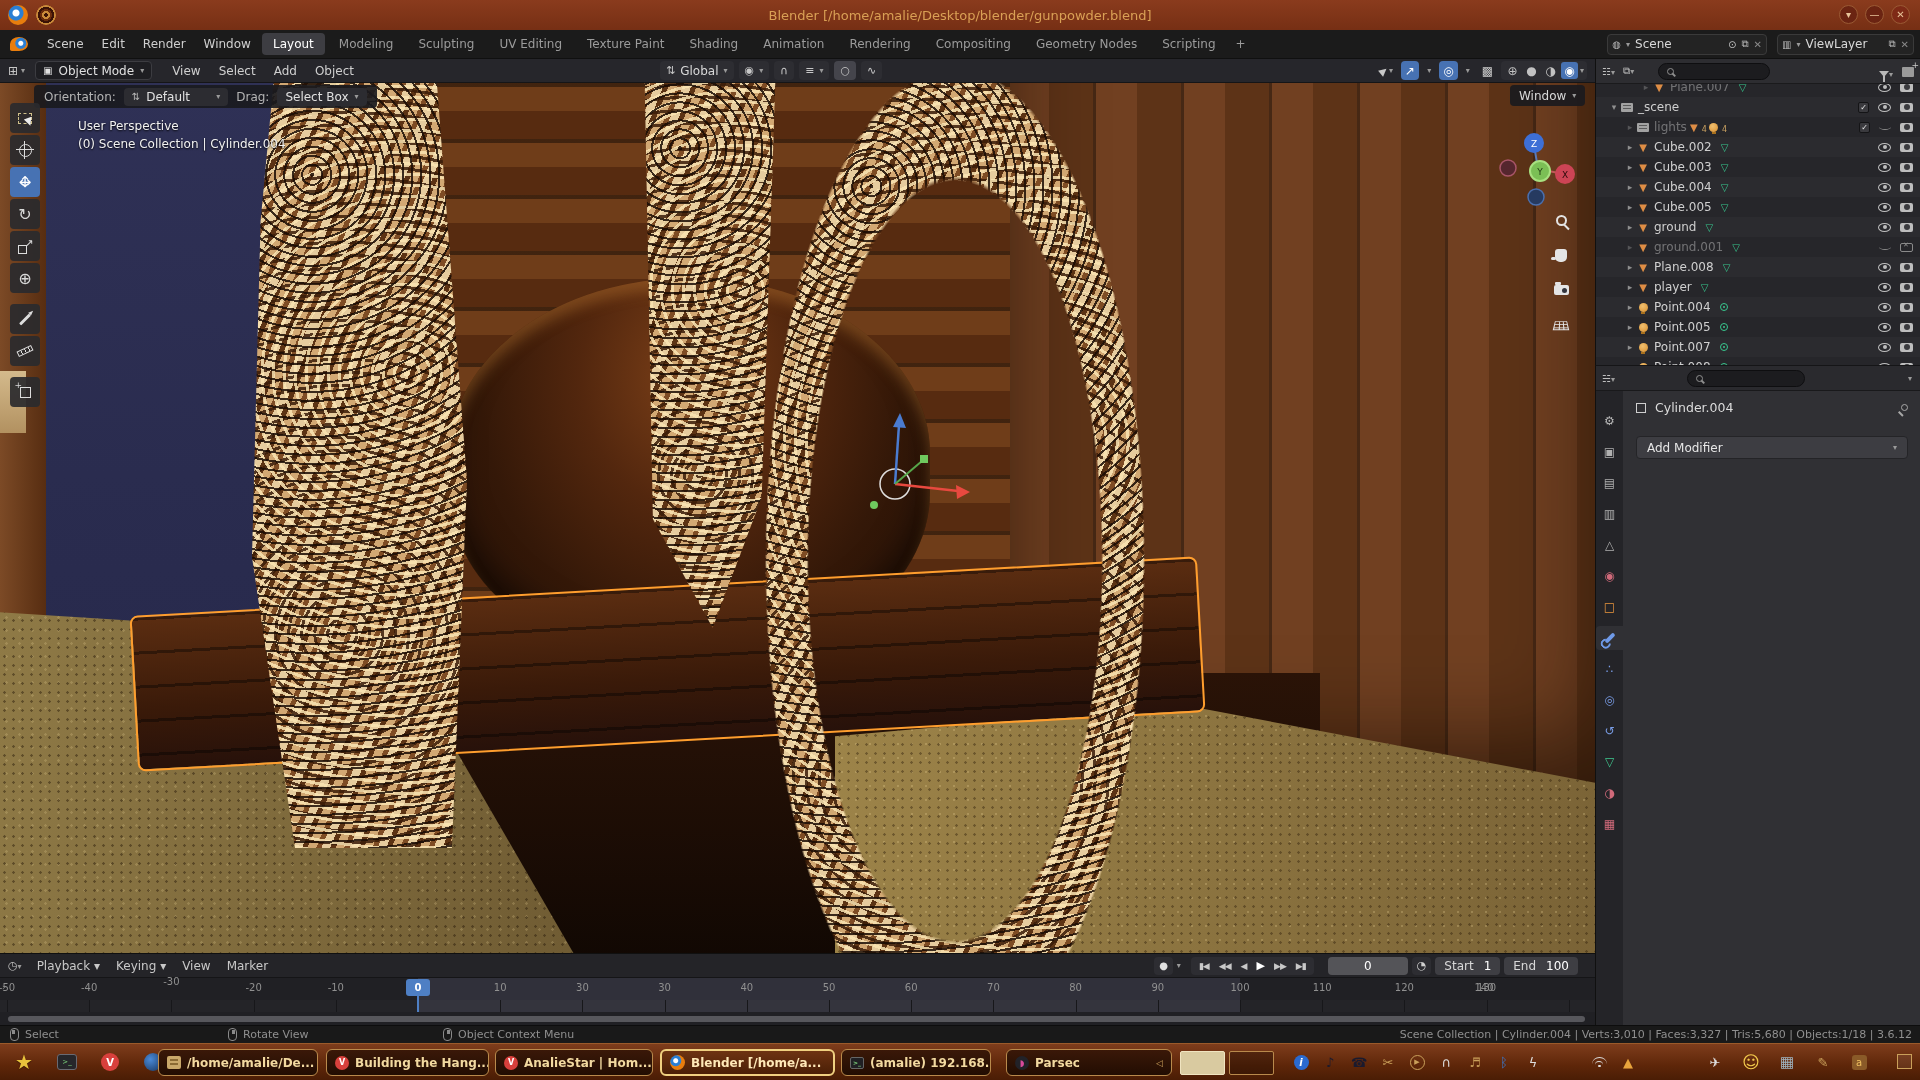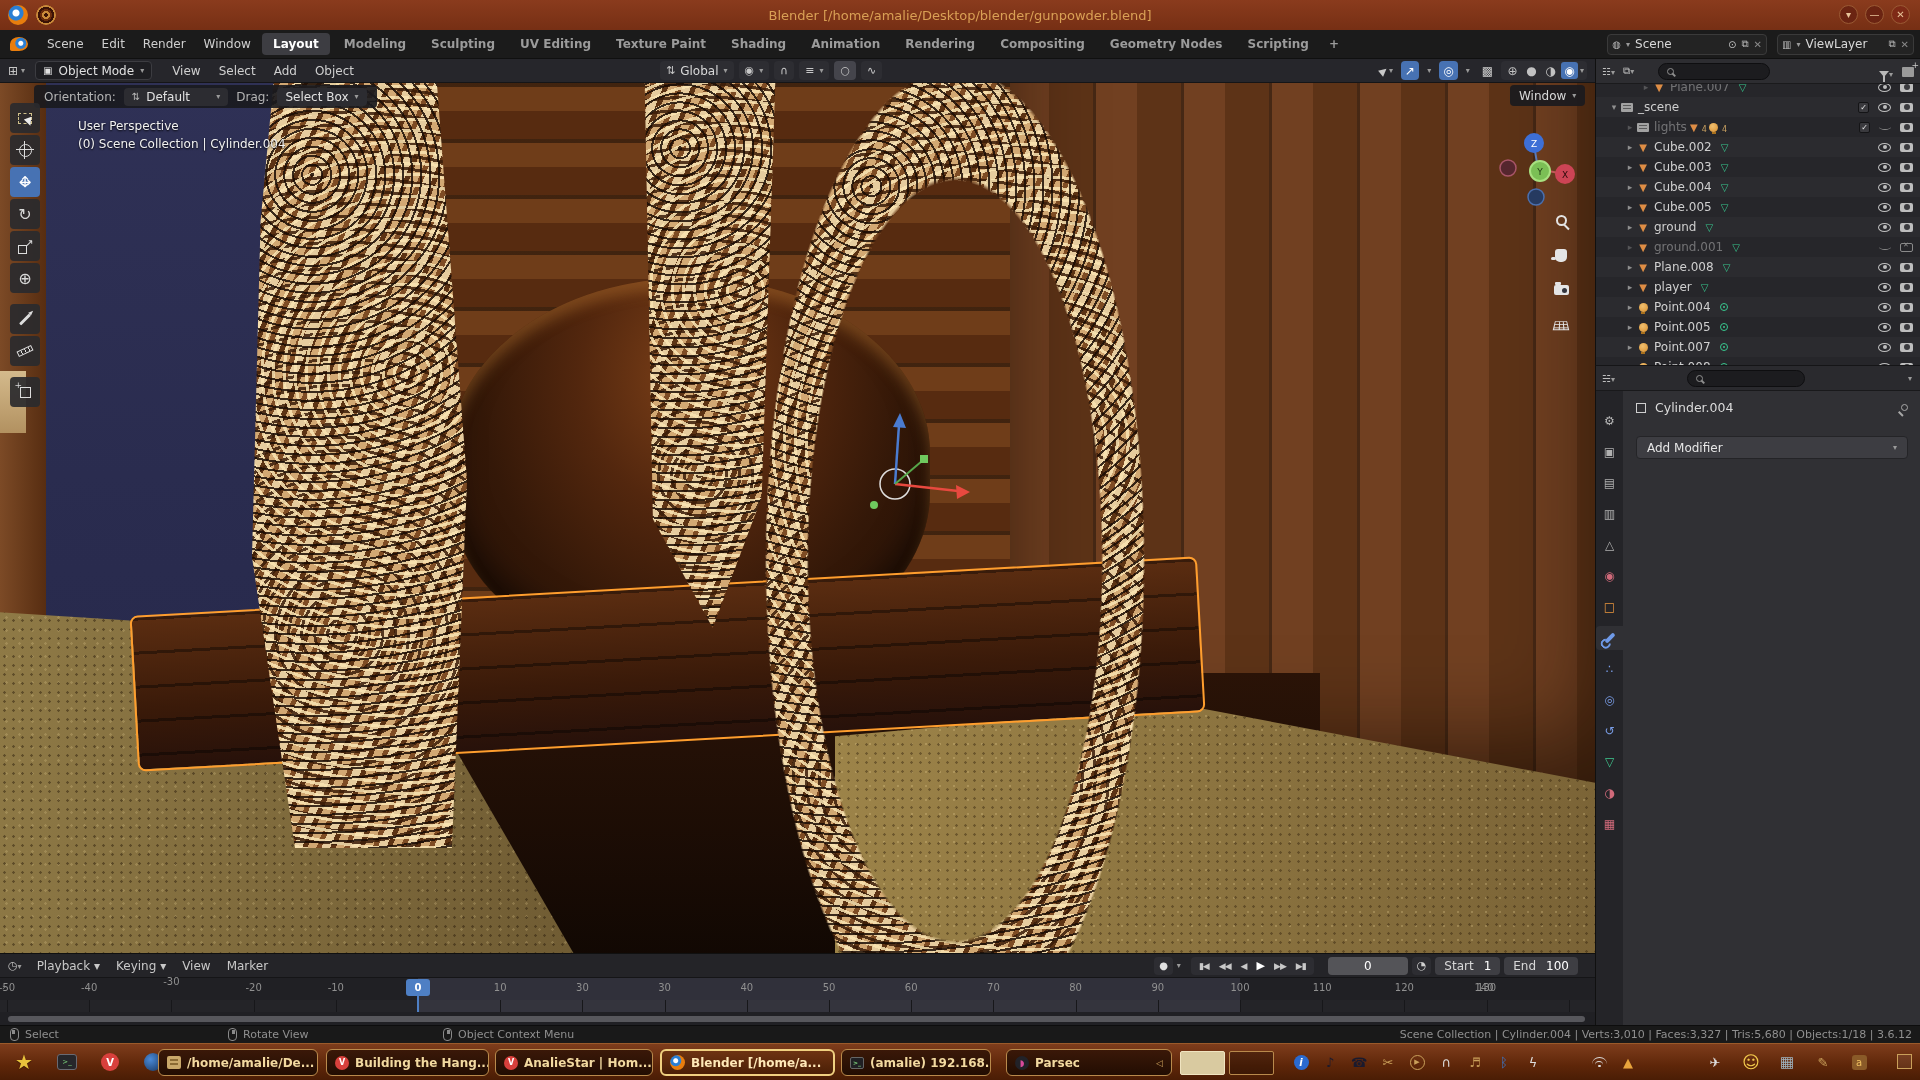--- a/index.html
+++ b/index.html
@@ -20,21 +20,21 @@
   .tb-btn { width:19px; height:19px; border-radius:50%; background:#6b2412; color:#e8c49a; font-size:10px;
     display:flex; align-items:center; justify-content:center; border:1px solid #9a5a34; }
   .tb-btn.close { background:#7e2a16; }
 
   
   .menubar { position:absolute; left:0; top:30px; width:1920px; height:29px; background:#1b1b1b;
     display:flex; align-items:center; border-bottom:1px solid #101010; }
   .mb-logo { width:18px; height:14px; margin:0 10px 0 10px; border-radius:50% 50% 50% 10%;
     background:radial-gradient(circle at 60% 45%, #fff 0 2px, #2a7fd4 3px 5px, #e87d0d 6px); }
   .mb-menu { color:#cfcfcf; font-size:12px; padding:4px 9px; cursor:default; }
-  .tabs { position:absolute; left:262px; display:flex; gap:3px; align-items:center;font-weight:bold; }
+  .tabs { position:absolute; left:262px; display:flex; gap:3px; align-items:center; }
   .tab { color:#9b9b9b; font-size:12px; padding:4px 11px; border-radius:4px; }
   .tab.active { background:#3d3d42; color:#ffffff; }
   .tab.addtab { padding:4px 6px; }
   .mb-right { position:absolute; right:6px; display:flex; gap:10px; align-items:center; }
   .selector { display:flex; align-items:center; background:#232323; border:1px solid #3a3a3a; border-radius:4px;
     height:21px; padding:0 4px; color:#d8d8d8; font-size:12px; gap:5px; }
   .sel-ico { font-size:10px; color:#bdbdbd; }
   .sel-x { color:#8a8a8a; font-size:10px; }
   .caret { font-size:8px; color:#9a9a9a; }
 

